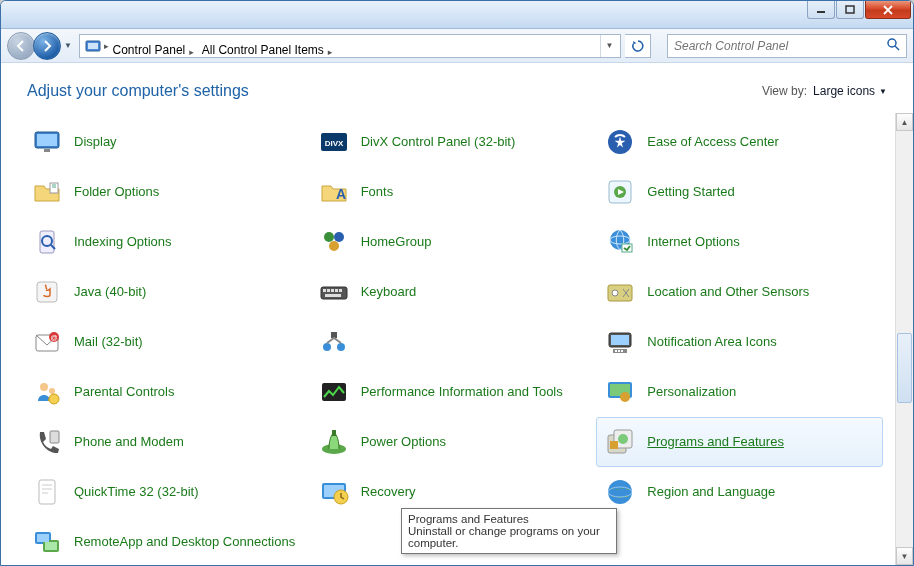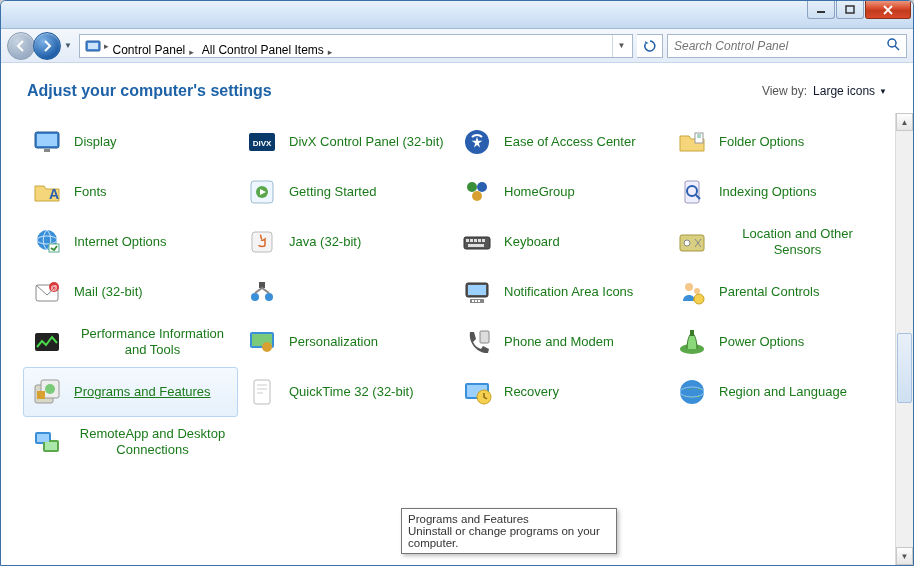--- a/index.html
+++ b/index.html
@@ -18,34 +18,34 @@
 .nav-circle { width: 28px; height: 28px; border-radius: 50%; background: radial-gradient(circle at 35% 30%, #7fb4e8, #1f5fa8 70%); display: flex; align-items: center; justify-content: center; color: #fff; margin-right: -2px; border: 1px solid #235f9f; box-shadow: inset 0 1px 2px rgba(255,255,255,0.5); }
 .nav-circle.disabled { background: radial-gradient(circle at 35% 30%, #c8d4e2, #9aadc4 70%); border-color: #8a9db4; }
 .nav-drop { width: 14px; height: 20px; display: flex; align-items: center; justify-content: center; color: #456; font-size: 8px; margin-left: 2px; }
 .breadcrumb { flex: 1; height: 24px; background: #fff; border: 1px solid #a7b8cc; display: flex; align-items: center; padding: 0 2px; font-size: 12px; }
 .bc-icon { width: 18px; height: 18px; margin: 0 2px; display: flex; align-items: center; justify-content: center; }
 .bc-seg { padding: 0 4px; display: flex; align-items: flex-end; gap: 4px; height: 100%; cursor: default; }
 .bc-arrow { font-size: 9px; color: #555; }
 .bc-spacer { flex: 1; }
 .bc-drop { width: 18px; height: 100%; border-left: 1px solid #d0d8e2; display: flex; align-items: center; justify-content: center; font-size: 8px; color: #555; }
 .refresh { width: 26px; height: 24px; border: 1px solid #a7b8cc; border-left: none; background: #fff; display: flex; align-items: center; justify-content: center; color: #1f5fa8; }
-.search { width: 240px; height: 24px; border: 1px solid #a7b8cc; background: #fff; display: flex; align-items: center; padding: 0 6px; margin-left: 0; }
+.search { width: 240px; height: 24px; border: 1px solid #a7b8cc; background: #fff; display: flex; align-items: center; padding: 0 6px; margin-left: 12px; }
 .search input { flex: 1; border: none; outline: none; font-size: 12px; font-style: italic; color: #888; }
 .search-icon { color: #1f5fa8; }
 
 
 .header-row { height: 50px; display: flex; align-items: center; justify-content: space-between; padding: 10px 26px 4px 26px; }
-.header-row h1 { font-size: 16px; font-weight: bold; color: #1e62a8; }
+.header-row h1 { font-size: 16px; font-weight: normal; color: #1e62a8; }
 .viewby { font-size: 12px; display: flex; align-items: center; gap: 6px; }
 .viewby-label { color: #555; }
 .viewby-value { color: #0f172a; display: flex; align-items: center; gap: 4px; cursor: default; }
 
 
 .content { height: 452px; position: relative; display: flex; }
-.grid { flex: 1; padding: 4px 12px 4px 22px; display: grid; grid-template-columns: repeat(4, 1fr); grid-auto-rows: 50px; overflow: hidden; text-align: center; }
+.grid { flex: 1; padding: 4px 12px 4px 22px; display: grid; grid-template-columns: repeat(3, 1fr); grid-auto-rows: 50px; overflow: hidden; }
 .item { display: flex; align-items: center; gap: 10px; padding: 2px 6px; border: 1px solid transparent; border-radius: 3px; cursor: default; }
 .item.hover { background: linear-gradient(to bottom, #f4f9fe, #e6f1fc); border-color: #b8d6f3; }
 .item.hover .item-label { text-decoration: underline; }
 .item-icon { width: 34px; height: 34px; flex-shrink: 0; display: flex; align-items: center; justify-content: center; }
 .item-label { font-size: 13px; color: #1a7a1a; line-height: 1.2; }
 .scrollbar { width: 18px; background: #f0f0f0; border-left: 1px solid #dcdcdc; position: relative; }
 .sb-btn { height: 18px; background: linear-gradient(to bottom, #fdfdfd, #e6e6e6); border: 1px solid #c8c8c8; display: flex; align-items: center; justify-content: center; font-size: 8px; color: #555; }
 .sb-thumb { position: absolute; left: 1px; right: 1px; top: 220px; height: 70px; background: linear-gradient(to bottom, #e8f0f9, #cfe0f2); border: 1px solid #a6c2e0; border-radius: 2px; }
 
 
@@ -192,36 +192,36 @@
               <rect x="4" y="4" width="22" height="22" rx="3" fill="#eef6ff" stroke="#9bc"></rect>
               <circle cx="15" cy="15" r="6" fill="#5aa84a"></circle>
               <path d="M13 12 L13 18 L19 15 Z" fill="#fff"></path>
             </svg>
           </div>
           <span class="item-label">Getting Started</span>
         </div>
         <div class="item">
           <div class="item-icon">
             <svg width="30" height="30" viewBox="0 0 30 30">
+              <rect x="8" y="4" width="14" height="22" rx="2" fill="#eef" stroke="#99b"></rect>
+              <circle cx="15" cy="14" r="5" fill="none" stroke="#2a5fb0" stroke-width="2"></circle>
+              <line x1="19" y1="18" x2="23" y2="22" stroke="#2a5fb0" stroke-width="2"></line>
+            </svg>
+          </div>
+          <span class="item-label">Indexing Options</span>
+        </div>
+        <div class="item">
+          <div class="item-icon">
+            <svg width="30" height="30" viewBox="0 0 30 30">
               <circle cx="10" cy="10" r="5" fill="#3a8f3a"></circle>
               <circle cx="20" cy="10" r="5" fill="#2a5fb0"></circle>
               <circle cx="15" cy="19" r="5" fill="#d8a030"></circle>
             </svg>
           </div>
           <span class="item-label">HomeGroup</span>
-        </div>
-        <div class="item">
-          <div class="item-icon">
-            <svg width="30" height="30" viewBox="0 0 30 30">
-              <rect x="8" y="4" width="14" height="22" rx="2" fill="#eef" stroke="#99b"></rect>
-              <circle cx="15" cy="14" r="5" fill="none" stroke="#2a5fb0" stroke-width="2"></circle>
-              <line x1="19" y1="18" x2="23" y2="22" stroke="#2a5fb0" stroke-width="2"></line>
-            </svg>
-          </div>
-          <span class="item-label">Indexing Options</span>
         </div>
         <div class="item">
           <div class="item-icon">
             <svg width="30" height="30" viewBox="0 0 30 30">
               <circle cx="15" cy="13" r="10" fill="#3a8fd8"></circle>
               <ellipse cx="15" cy="13" rx="10" ry="4" fill="none" stroke="#cfe8ff"></ellipse>
               <path d="M15 3 C10 8 10 18 15 23 C20 18 20 8 15 3" fill="none" stroke="#cfe8ff"></path>
               <rect x="17" y="17" width="10" height="8" fill="#fff" stroke="#5a8" stroke-width="1"></rect>
               <path d="M19 21 L22 23 L25 19" stroke="#3a8f3a" stroke-width="2" fill="none"></path>
             </svg>
@@ -229,21 +229,21 @@
           <span class="item-label">Internet Options</span>
         </div>
         <div class="item">
           <div class="item-icon">
             <svg width="30" height="30" viewBox="0 0 30 30">
               <rect x="5" y="5" width="20" height="20" rx="3" fill="#f4f4f4" stroke="#bbb"></rect>
               <path d="M12 18 C12 20 18 20 18 18 L18 12 C18 12 16 14 14 13" stroke="#d96a2a" stroke-width="1.5" fill="none"></path>
               <path d="M13 8 C15 9 13 11 15 12" stroke="#d96a2a" stroke-width="1.5" fill="none"></path>
             </svg>
           </div>
-          <span class="item-label">Java (32-bit)</span>
+          <span class="item-label">Java (40-bit)</span>
         </div>
         <div class="item">
           <div class="item-icon">
             <svg width="30" height="30" viewBox="0 0 30 30">
               <rect x="2" y="10" width="26" height="12" rx="2" fill="#555" stroke="#333"></rect>
               <rect x="4" y="12" width="3" height="3" fill="#ddd"></rect>
               <rect x="8" y="12" width="3" height="3" fill="#ddd"></rect>
               <rect x="12" y="12" width="3" height="3" fill="#ddd"></rect>
               <rect x="16" y="12" width="3" height="3" fill="#ddd"></rect>
               <rect x="20" y="12" width="3" height="3" fill="#ddd"></rect>

